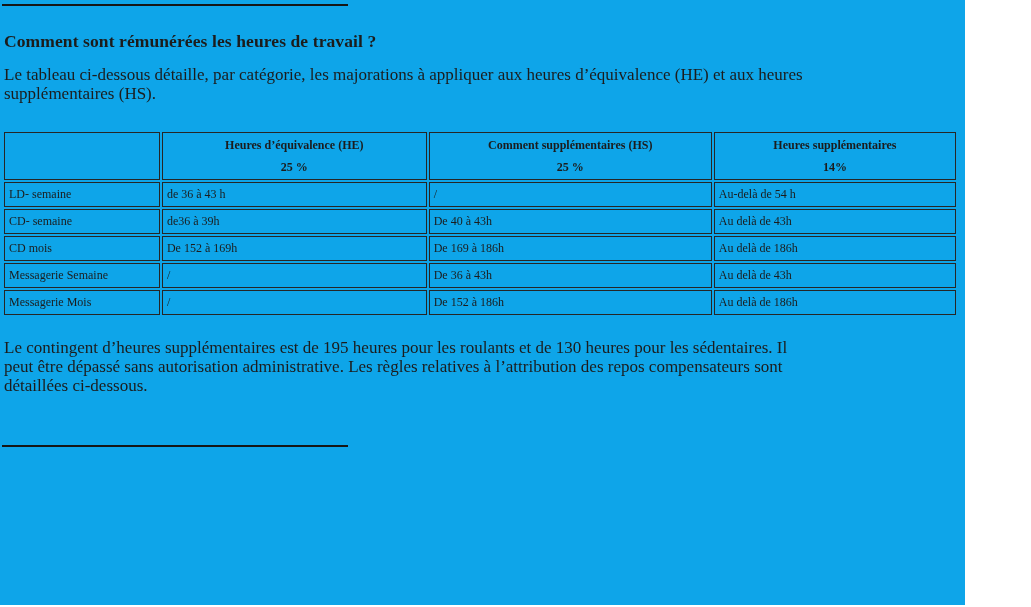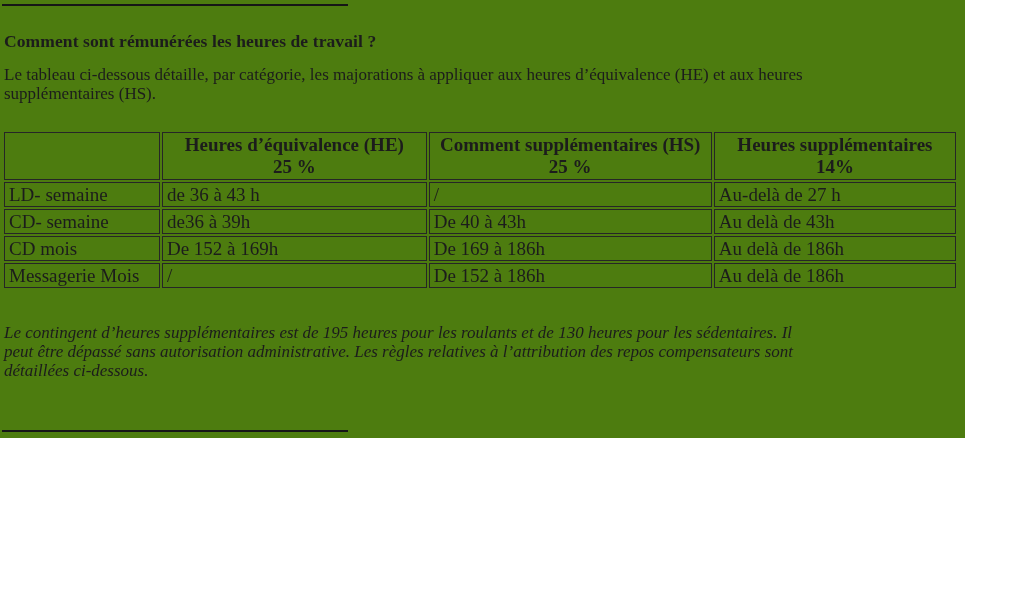--- a/index.html
+++ b/index.html
@@ -1,19 +1,19 @@
 <!DOCTYPE html>
 <html lang="fr"><head>
 <meta charset="utf-8">
 <style>
   html, body { margin: 0; padding: 0; background: #ffffff; }
   .page {
     width: 965px;
-    height: 438px;
-    background: #4d7c0f;
+    height: 605px;
+    background: #0ea5e9;
     color: #1c1c1c;
     font-family: "Liberation Serif", serif;
     overflow: hidden;
     box-sizing: border-box;
   }
   .rule {
     width: 346px;
     height: 2px;
     background: #161616;
   }
@@ -34,39 +34,39 @@
   }
   table.remu {
     border-collapse: separate;
     border-spacing: 2px;
     table-layout: fixed;
     width: 956px;
     margin: 27px 0 0 2px;
   }
   table.remu th, table.remu td {
     border: 1px solid #262626;
-    font-size: 19px;
+    font-size: 12px;
     padding: 1px 4px;
     overflow: hidden;
     vertical-align: middle;
   }
   table.remu th {
     font-weight: bold;
     text-align: center;
     line-height: 22px;
   }
   table.remu td {
     text-align: left;
     line-height: 21px;
   }
   .col-label { width: 152px; }
   .col-he25  { width: 258px; }
   .col-hs25  { width: 276px; }
   .col-hs50  { width: 236px; }
-  .closing { margin-top: 33px; font-style: italic; }
+  .closing { margin-top: 21px; }
 </style>
 </head>
 <body>
 
 <div class="page">
 
   <div class="rule rule-top"></div>
 
   <div class="heading">Comment sont rémunérées les heures de travail ?</div>
 
@@ -95,38 +95,44 @@
           <div>Heures supplémentaires</div>
           <div>14%</div>
         </th>
       </tr>
     </thead>
     <tbody>
     <tr>
       <td>LD- semaine</td>
       <td>de 36 à 43 h</td>
       <td>/</td>
-      <td>Au-delà de 27 h</td>
+      <td>Au-delà de 54 h</td>
     </tr>
 
 
     <tr>
       <td>CD- semaine</td>
       <td>de36 à 39h</td>
       <td>De 40 à 43h</td>
       <td>Au delà de 43h</td>
     </tr>
 
     <tr>
       <td>CD mois</td>
       <td>De 152 à 169h</td>
       <td>De 169 à 186h</td>
       <td>Au delà de 186h</td>
     </tr>
 
+    <tr>
+      <td>Messagerie Semaine</td>
+      <td>/</td>
+      <td>De 36 à 43h</td>
+      <td>Au delà de 43h</td>
+    </tr>
 
     <tr>
       <td>Messagerie Mois</td>
       <td>/</td>
       <td>De 152 à 186h</td>
       <td>Au delà de 186h</td>
     </tr>
 
 
   </tbody>

